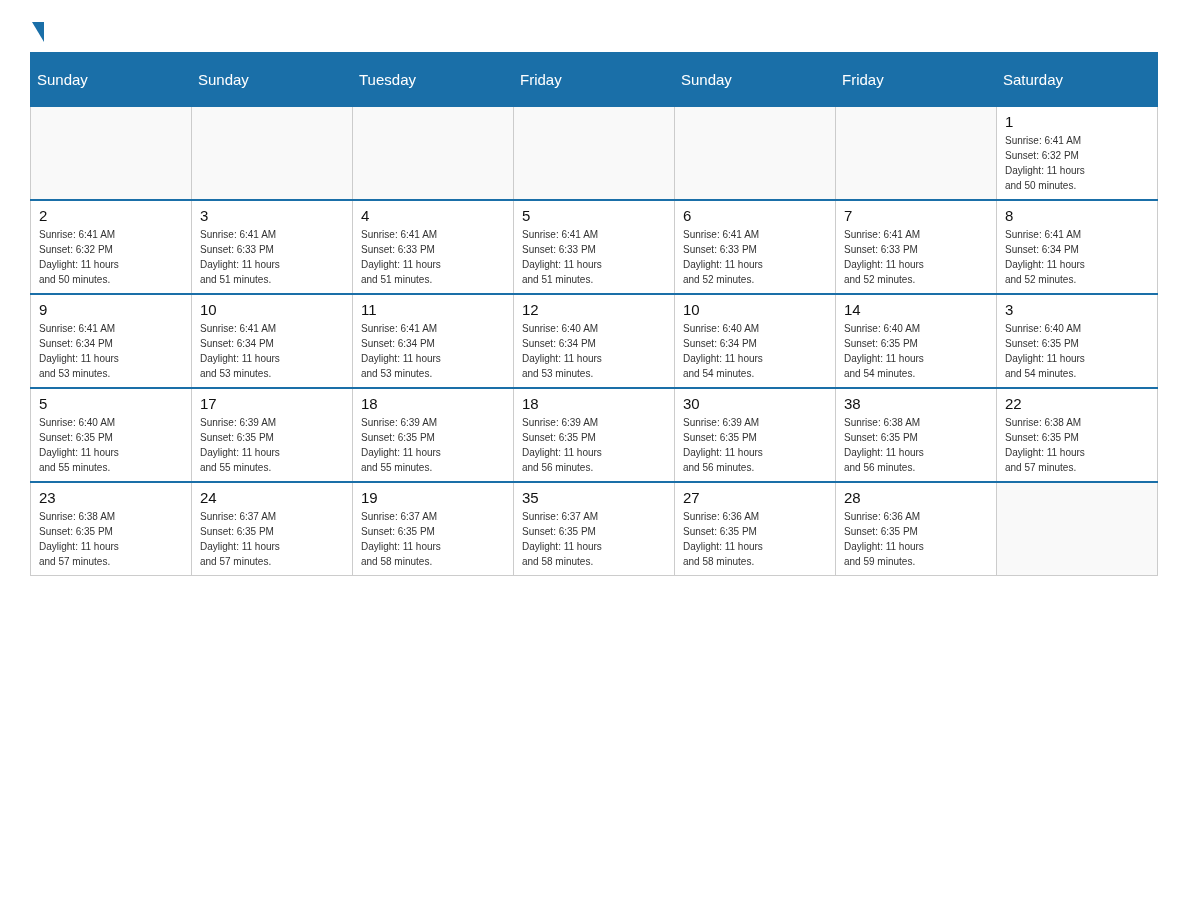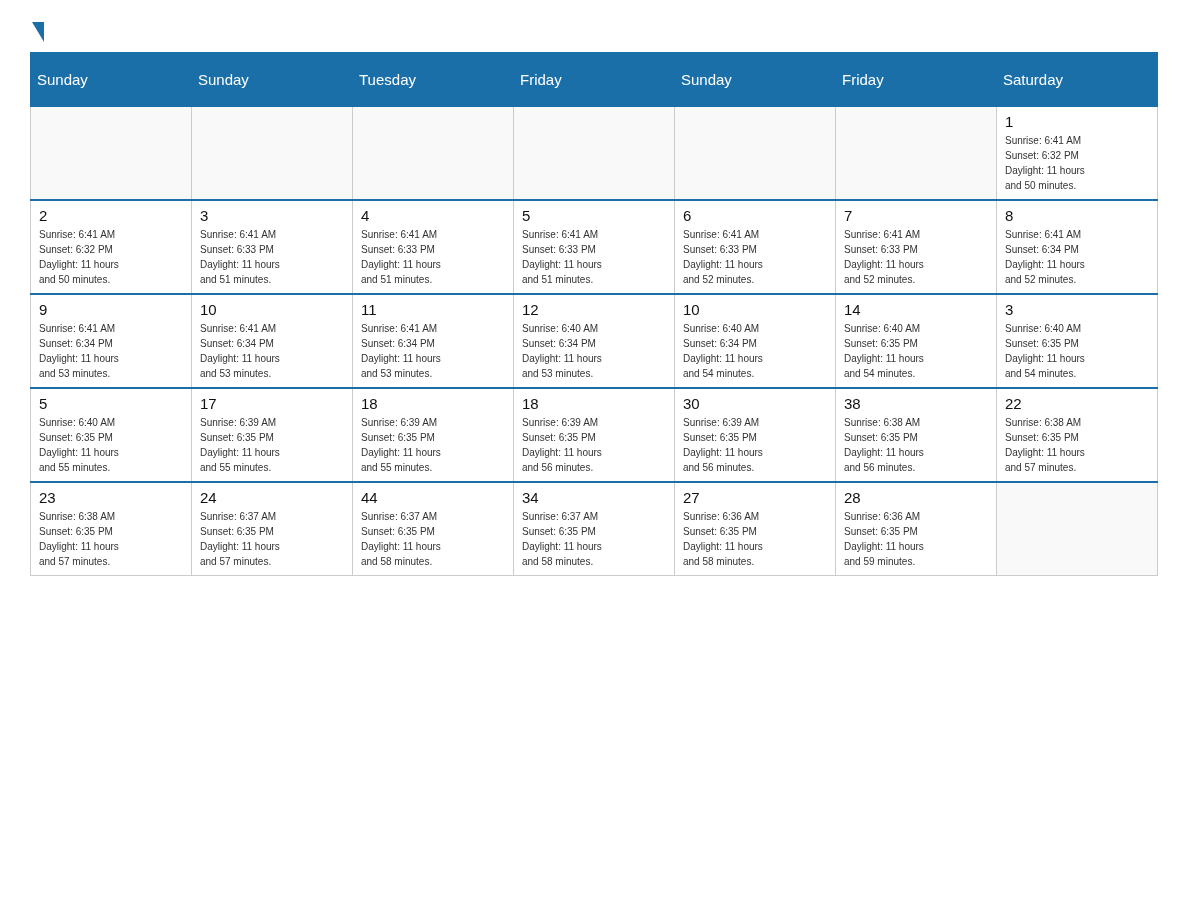--- a/index.html
+++ b/index.html
@@ -308,28 +308,28 @@
 and 57 minutes.</div>
         </td>
         <td>
           <div class="day-number">24</div>
           <div class="day-info" style="white-space: pre-line;">Sunrise: 6:37 AM
 Sunset: 6:35 PM
 Daylight: 11 hours
 and 57 minutes.</div>
         </td>
         <td>
-          <div class="day-number">44</div>
+          <div class="day-number">19</div>
           <div class="day-info" style="white-space: pre-line;">Sunrise: 6:37 AM
 Sunset: 6:35 PM
 Daylight: 11 hours
 and 58 minutes.</div>
         </td>
         <td>
-          <div class="day-number">34</div>
+          <div class="day-number">35</div>
           <div class="day-info" style="white-space: pre-line;">Sunrise: 6:37 AM
 Sunset: 6:35 PM
 Daylight: 11 hours
 and 58 minutes.</div>
         </td>
         <td>
           <div class="day-number">27</div>
           <div class="day-info" style="white-space: pre-line;">Sunrise: 6:36 AM
 Sunset: 6:35 PM
 Daylight: 11 hours

